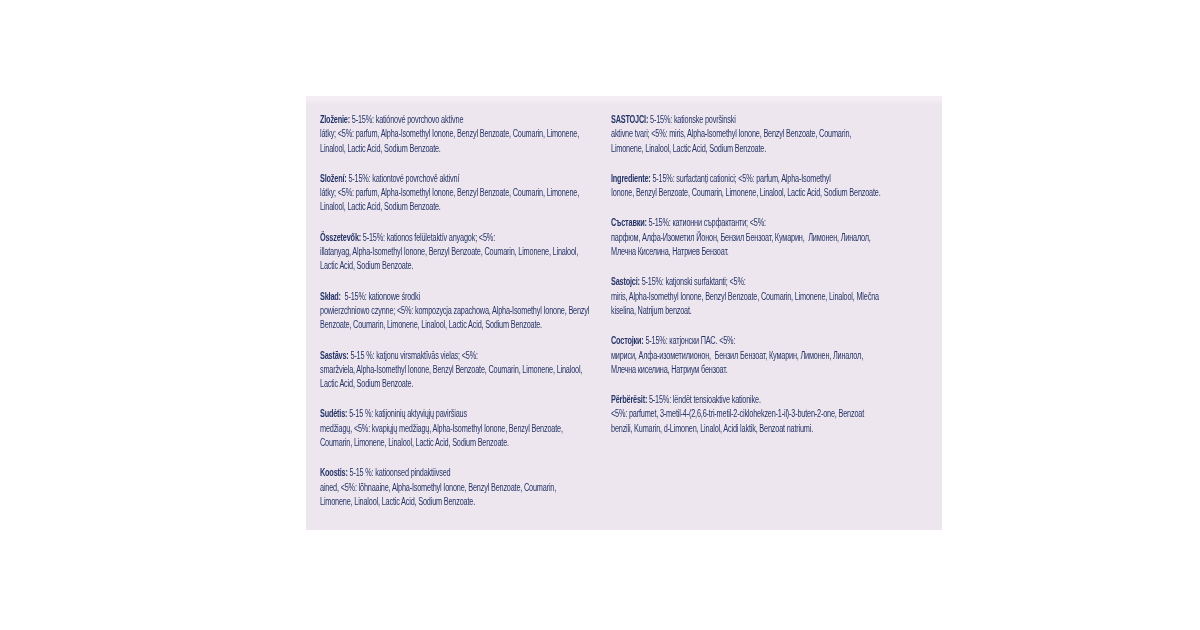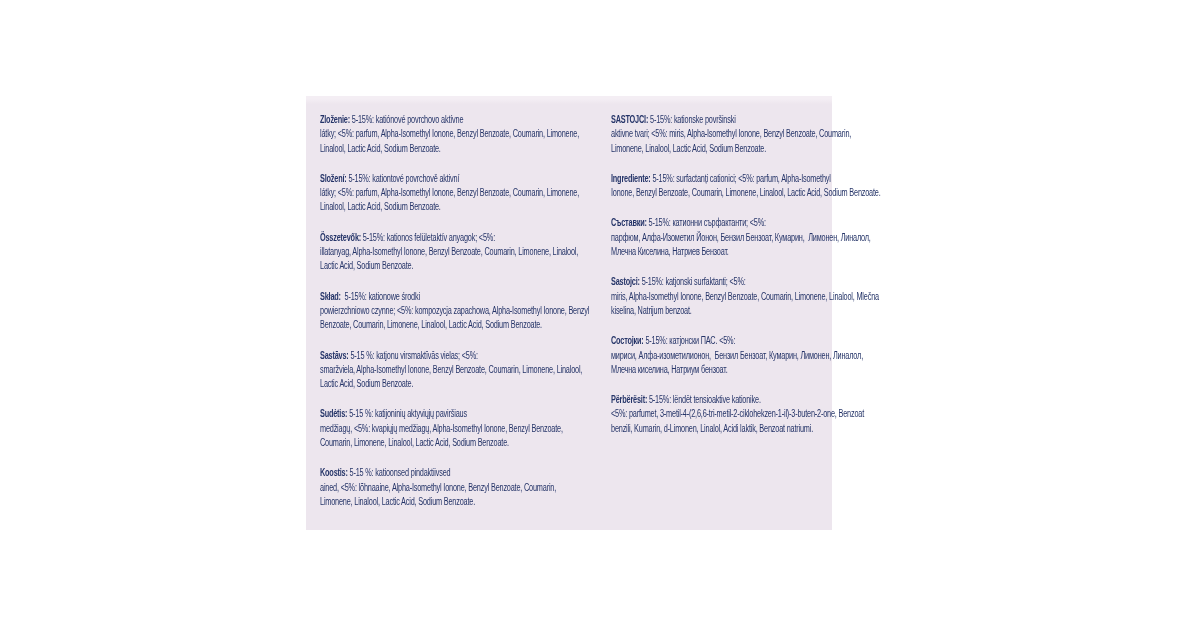--- a/index.html
+++ b/index.html
@@ -14,21 +14,21 @@
   .stage {
     position: relative;
     width: 1200px;
     height: 630px;
     background: #ffffff;
   }
   .panel {
     position: absolute;
     left: 306px;
     top: 96px;
-    width: 526px;
+    width: 636px;
     height: 434px;
     background: linear-gradient(#f4eef4 0px, #f4eef4 3px, #ede6ee 8px, #ede6ee 100%);
   }
   .col {
     position: absolute;
     top: 17px;
     width: 392px;
     transform: scaleX(0.73);
     transform-origin: 0 0;
     color: #253468;

